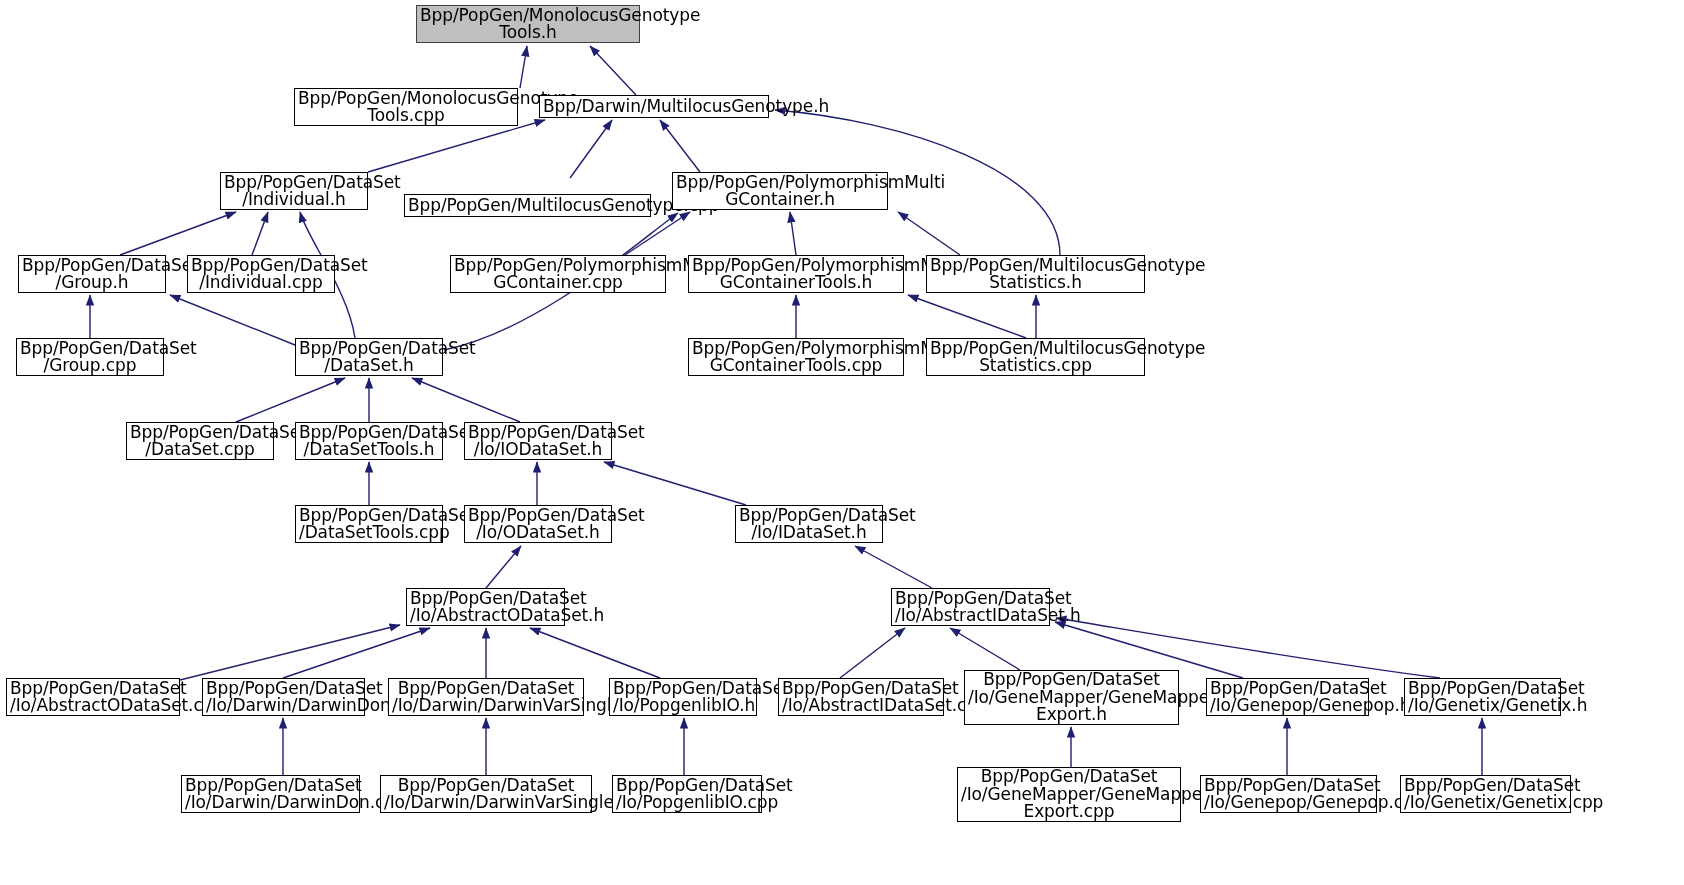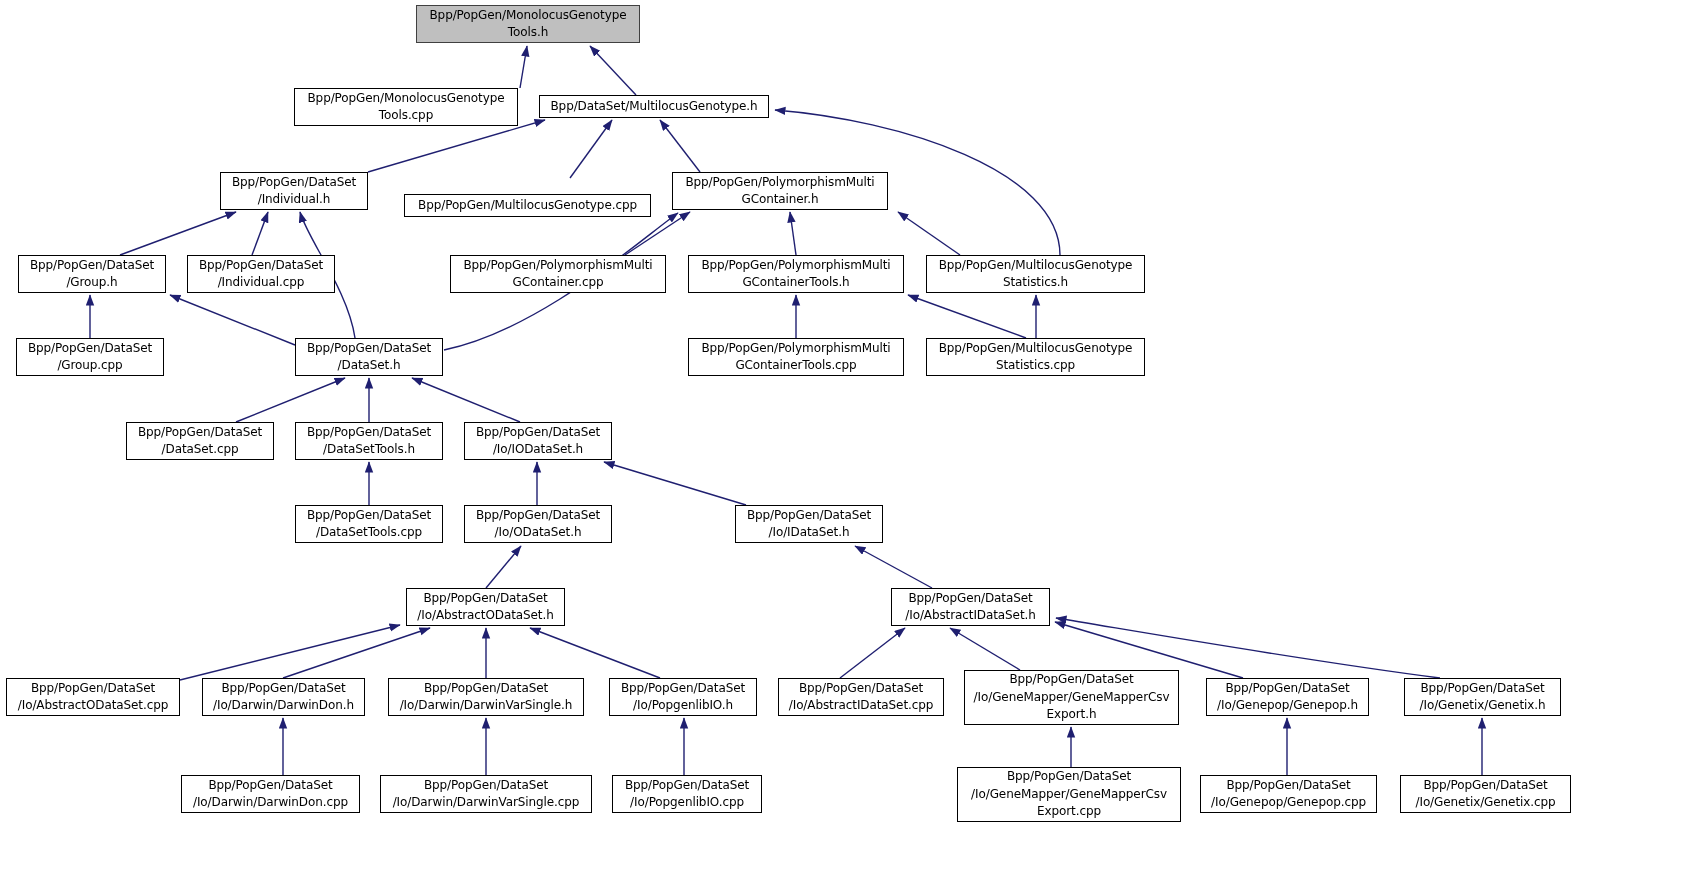--- a/index.html
+++ b/index.html
@@ -25,21 +25,21 @@
     width: 1684px;
     height: 885px;
     pointer-events: none;
   }
   .node {
     position: absolute;
     box-sizing: border-box;
     border: 1px solid #000000;
     background: #ffffff;
     color: #000000;
-    font-size: 12px;
+    font-size: 17px;
     line-height: 17.5px;
     text-align: center;
     display: flex;
     flex-direction: column;
     align-items: center;
     justify-content: center;
     white-space: pre-line;
     letter-spacing: -0.1px;
     z-index: 2;
   }
@@ -105,21 +105,21 @@
         <path d="M 1071,767 L 1071,727" fill="none" stroke="#1f1f70" stroke-width="1.4" marker-end="url(#arrowhead)"></path>
         <path d="M 1287,775 L 1287,718" fill="none" stroke="#1f1f70" stroke-width="1.4" marker-end="url(#arrowhead)"></path>
         <path d="M 1482,775 L 1482,718" fill="none" stroke="#1f1f70" stroke-width="1.4" marker-end="url(#arrowhead)"></path>
       </g>
   </svg>
   <div id="node-layer">
       <div class="node root" style="left: 416px; top: 5px; width: 224px; height: 38px;"><span class="nlabel">Bpp/PopGen/MonolocusGenotype
 Tools.h</span></div>
       <div class="node" style="left: 294px; top: 88px; width: 224px; height: 38px;"><span class="nlabel">Bpp/PopGen/MonolocusGenotype
 Tools.cpp</span></div>
-      <div class="node" style="left: 539px; top: 95px; width: 230px; height: 23px;"><span class="nlabel">Bpp/DataSet/MultilocusGenotype.h</span></div>
+      <div class="node" style="left: 539px; top: 95px; width: 230px; height: 23px;"><span class="nlabel">Bpp/Darwin/MultilocusGenotype.h</span></div>
       <div class="node" style="left: 220px; top: 172px; width: 148px; height: 38px;"><span class="nlabel">Bpp/PopGen/DataSet
 /Individual.h</span></div>
       <div class="node" style="left: 404px; top: 194px; width: 247px; height: 23px;"><span class="nlabel">Bpp/PopGen/MultilocusGenotype.cpp</span></div>
       <div class="node" style="left: 672px; top: 172px; width: 216px; height: 38px;"><span class="nlabel">Bpp/PopGen/PolymorphismMulti
 GContainer.h</span></div>
       <div class="node" style="left: 18px; top: 255px; width: 148px; height: 38px;"><span class="nlabel">Bpp/PopGen/DataSet
 /Group.h</span></div>
       <div class="node" style="left: 187px; top: 255px; width: 148px; height: 38px;"><span class="nlabel">Bpp/PopGen/DataSet
 /Individual.cpp</span></div>
       <div class="node" style="left: 450px; top: 255px; width: 216px; height: 38px;"><span class="nlabel">Bpp/PopGen/PolymorphismMulti

